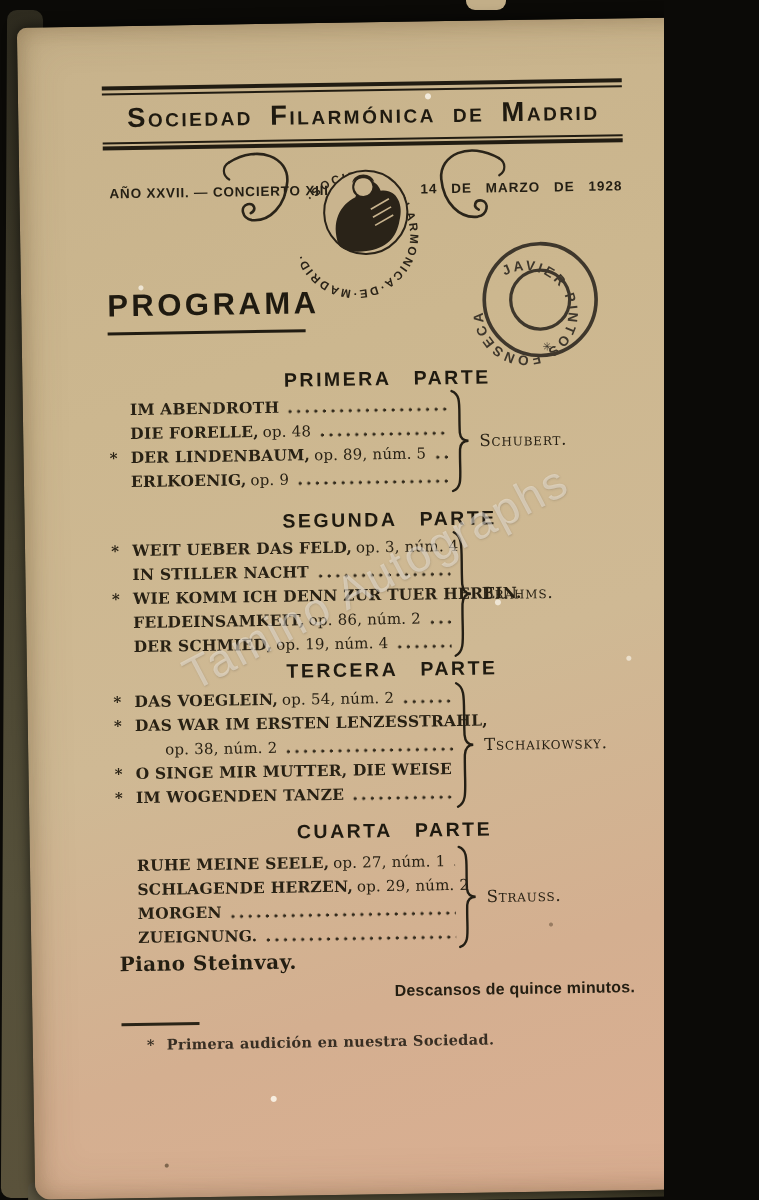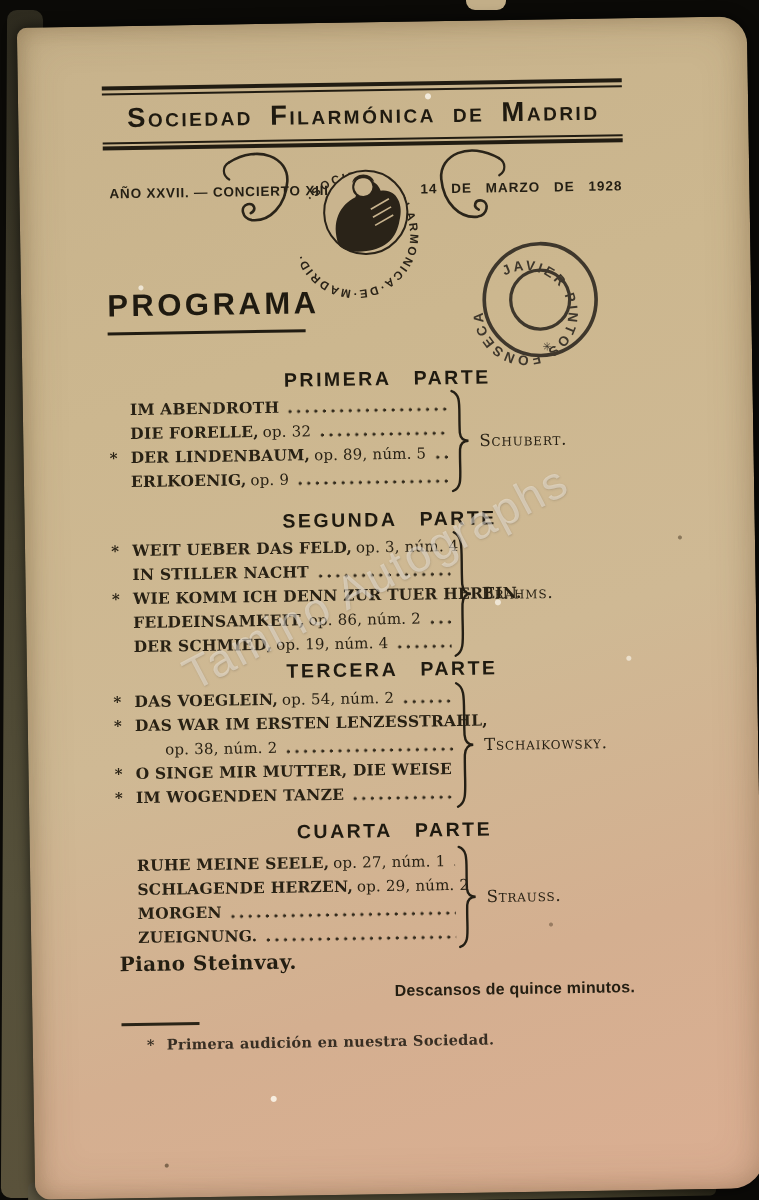--- a/index.html
+++ b/index.html
@@ -1,16 +1,16 @@
 <!DOCTYPE html>
 <html><head>
 <meta charset="utf-8">
 <style>
   html,body{margin:0;padding:0;background:#0b0a07;}
-  .photo{position:relative;width:759px;height:1200px;overflow:hidden;background:#0b0a07;
+  .photo{position:relative;width:664px;height:1200px;overflow:hidden;background:#0b0a07;
          font-family:"Liberation Sans",sans-serif;}
   
   .book-edge-left{position:absolute;left:4px;top:10px;width:36px;height:1188px;z-index:0;
     background:linear-gradient(180deg,#2e2b1f 0%,#4a4531 45%,#55503a 75%,#5a523b 100%);
     border-radius:10px;transform:rotate(.3deg);}
   .book-edge-bottom{position:absolute;left:28px;top:1176px;width:688px;height:26px;z-index:0;
     background:linear-gradient(90deg,#5a5440,#4a452f 80%,#2a2719);transform:rotate(-1.1deg);border-radius:6px;}
   .peek-page{position:absolute;left:466px;top:0;width:40px;height:10px;background:#c2ae88;
     border-radius:0 0 9px 9px;z-index:0;}
   
@@ -152,21 +152,21 @@
     </div>
 
     <div class="abs sec-head" style="top:345px">PRIMERA PARTE</div>
     <div class="abs sec-head" style="top:486px">SEGUNDA PARTE</div>
     <div class="abs sec-head" style="top:636px">TERCERA PARTE</div>
     <div class="abs sec-head" style="top:797px">CUARTA PARTE</div>
 
     <div class="abs group" style="top:372px;height:96px">
       <div>
           <div class="prow"><span class="star"></span><span class="ttl">IM ABENDROTH</span><span class="leader"></span></div>
-          <div class="prow"><span class="star"></span><span class="ttl">DIE FORELLE,</span><span class="det">op. 32</span><span class="leader"></span></div>
+          <div class="prow"><span class="star"></span><span class="ttl">DIE FORELLE,</span><span class="det">op. 48</span><span class="leader"></span></div>
           <div class="prow"><span class="star">*</span><span class="ttl">DER LINDENBAUM,</span><span class="det">op. 89, núm. 5</span><span class="leader"></span></div>
           <div class="prow"><span class="star"></span><span class="ttl">ERLKOENIG,</span><span class="det">op. 9</span><span class="leader"></span></div>
         </div>
       <svg class="brace" viewBox="0 0 22 100" preserveAspectRatio="none" style="height:102px">
         <path d="M2,1 C13,5 9,16 10,42 C10.6,48 14,50 19,50 C14,50 10.6,52 10,58 C9,84 13,95 2,99" fill="none" stroke="#241f15" stroke-width="2.4" stroke-linecap="round" vector-effect="non-scaling-stroke"></path>
       </svg>
       <span class="composer">Schubert.</span>
     </div>
 
     <div class="abs group" style="top:513px;height:120px">

